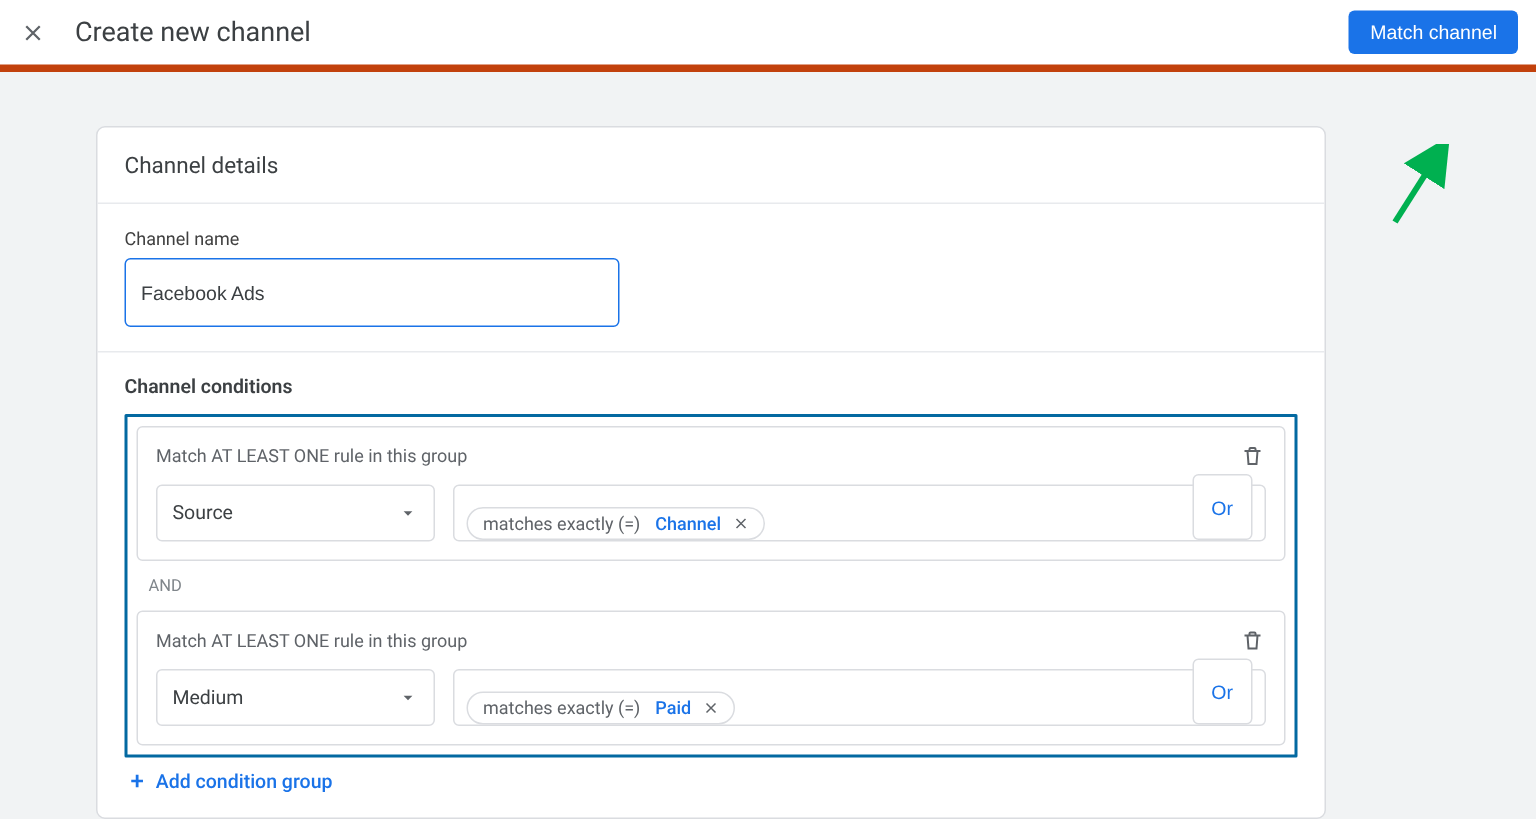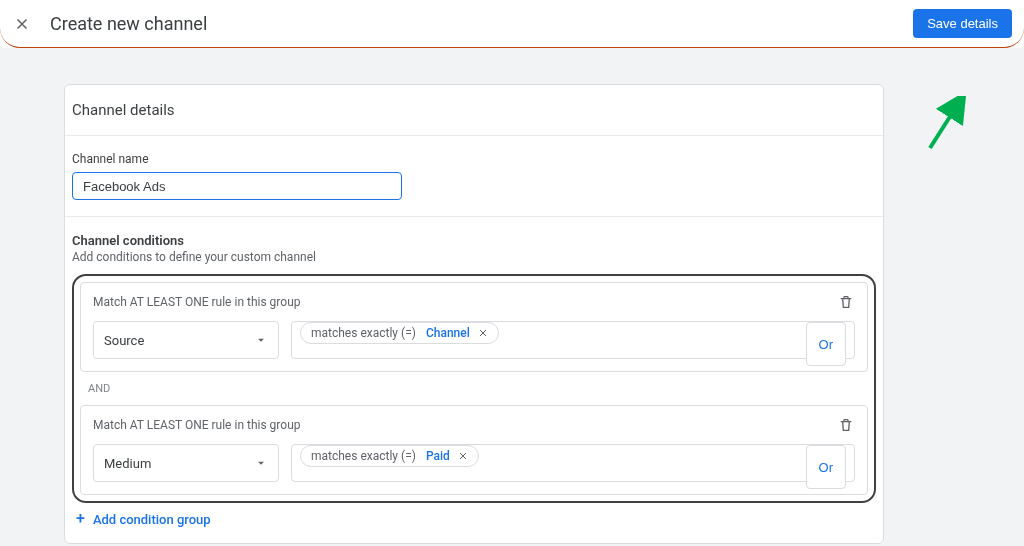--- a/index.html
+++ b/index.html
@@ -1,63 +1,63 @@
 <!DOCTYPE html>
 <html><head>
 <meta charset="utf-8">
 <style>
   * { box-sizing: border-box; margin: 0; padding: 0; }
   html, body { width: 1024px; height: 546px; font-family: 'Google Sans', Roboto, Arial, sans-serif; background: #fff; overflow: hidden; }
   .topbar {
     display: flex; align-items: center; justify-content: space-between;
-    height: 48px; padding: 0 12px; border-bottom: 1px solid #c2410c; border-radius: 20px;
+    height: 48px; padding: 0 12px; border-bottom: 5px solid #c2410c;
   }
   .topbar-left { display: flex; align-items: center; gap: 18px; }
   .close-x { width: 20px; height: 20px; display:flex; align-items:center; justify-content:center; color:#5f6368; cursor:pointer; }
   .page-title { font-size: 18px; color:#3c4043; font-weight:400; }
   .save-btn {
     background:#1a73e8; color:#fff; border:none; border-radius:4px;
     font-size:13px; font-weight:500; padding:7px 14px; cursor:pointer;
   }
   .page-area { background:#f1f3f4; height:498px; padding:36px 64px 0 64px; overflow:hidden; position:relative;}
   .card {
     background:#fff; border:1px solid #dadce0; border-radius:6px;
     width: 820px;
   }
-  .card-section { padding: 16px 7px; }
+  .card-section { padding: 16px 18px; }
   .card-title { font-size:15px; color:#3c4043; font-weight:400; }
   .sep { height:1px; background:#e8eaed; }
   .field-label { font-size:12px; color:#404040; margin-bottom:6px; }
   .channel-name-input {
-    width: 330px; height:28px; border:1px solid #1a73e8; border-radius:4px;
+    width: 330px; height:46px; border:1px solid #1a73e8; border-radius:4px;
     padding:0 10px; font-size:13px; color:#3c4043; outline:none;
   }
   .cond-head { font-size:13px; color:#3c4043; font-weight:600; }
   .cond-sub { font-size:12px; color:#5f6368; margin-top:2px; }
   .highlight-box {
-    border:2px solid #404040; border-radius:14px; padding:6px 6px; margin-top:10px;
+    border:2px solid #0369a1; border-radius:1px; padding:6px 6px; margin-top:10px;
   }
   .group {
     border:1px solid #dadce0; border-radius:4px; padding:10px 12px 12px 12px;
     position:relative;
   }
   .group + .and-label { margin:10px 4px; }
   .group-head { display:flex; justify-content:space-between; align-items:center; margin-bottom:10px;}
   .group-title { font-size:12px; color:#5f6368; }
   .trash { width:18px; height:18px; color:#5f6368; cursor:pointer; display:flex; align-items:center; justify-content:center;}
   .rule-row { display:flex; gap:12px; align-items:center; }
   .dim-select {
     width:186px; height:38px; border:1px solid #dadce0; border-radius:4px;
     display:flex; align-items:center; justify-content:space-between;
     padding:0 10px; font-size:13px; color:#3c4043; cursor:pointer; background:#fff;
   }
   .chev { width:14px; height:14px; color:#5f6368; }
   .rule-body {
     flex:1; height:38px; border:1px solid #dadce0; border-radius:4px;
-    display:flex; align-items:flex-start; padding:0 8px; gap:8px;
+    display:flex; align-items:flex-end; padding:0 8px; gap:8px;
   }
   .chip {
     display:flex; align-items:center; gap:6px;
     border:1px solid #dadce0; border-radius:16px; padding:3px 8px 3px 10px; font-size:12px;
     color:#5f6368; background:#fff;
   }
   .chip .val { color:#1a73e8; font-weight:500; margin-left:4px;}
   .chip .x { width:14px; height:14px; color:#5f6368; cursor:pointer; display:flex; align-items:center; justify-content:center;}
   .or-btn {
     margin-left:auto; border:1px solid #dadce0; border-radius:4px; background:#fff;
@@ -78,21 +78,21 @@
 
 <div class="topbar">
   <div class="topbar-left">
     <div class="close-x">
       <svg viewBox="0 0 24 24" width="18" height="18" fill="none" stroke="currentColor" stroke-width="2">
           <path d="M6 6l12 12M18 6L6 18"></path>
         </svg>
     </div>
     <div class="page-title">Create new channel</div>
   </div>
-  <button class="save-btn">Save details</button>
+  <button class="save-btn">Match channel</button>
 </div>
 
 <div class="page-area">
 
   <svg class="arrow-annot" width="44" height="56" viewBox="0 0 44 56">
     <defs>
         <marker id="ah" markerWidth="8" markerHeight="8" refX="4" refY="4" orient="auto">
           <path d="M0,0 L8,4 L0,8 Z" fill="#00b050"></path>
         </marker>
       </defs>
@@ -107,21 +107,20 @@
     <div class="sep"></div>
 
     <div class="card-section">
       <div class="field-label">Channel name</div>
       <input class="channel-name-input" value="Facebook Ads" style="">
     </div>
     <div class="sep"></div>
 
     <div class="card-section">
       <div class="cond-head">Channel conditions</div>
-      <div class="cond-sub">Add conditions to define your custom channel</div>
 
       <div class="highlight-box">
 
         <div class="group">
           <div class="group-head">
             <div class="group-title">Match AT LEAST ONE rule in this group</div>
             <div class="trash">
               <svg viewBox="0 0 24 24" width="16" height="16" fill="none" stroke="currentColor" stroke-width="2">
                   <path d="M4 7h16M9 7V5a1 1 0 011-1h4a1 1 0 011 1v2M7 7l1 13h8l1-13"></path>
                 </svg>

